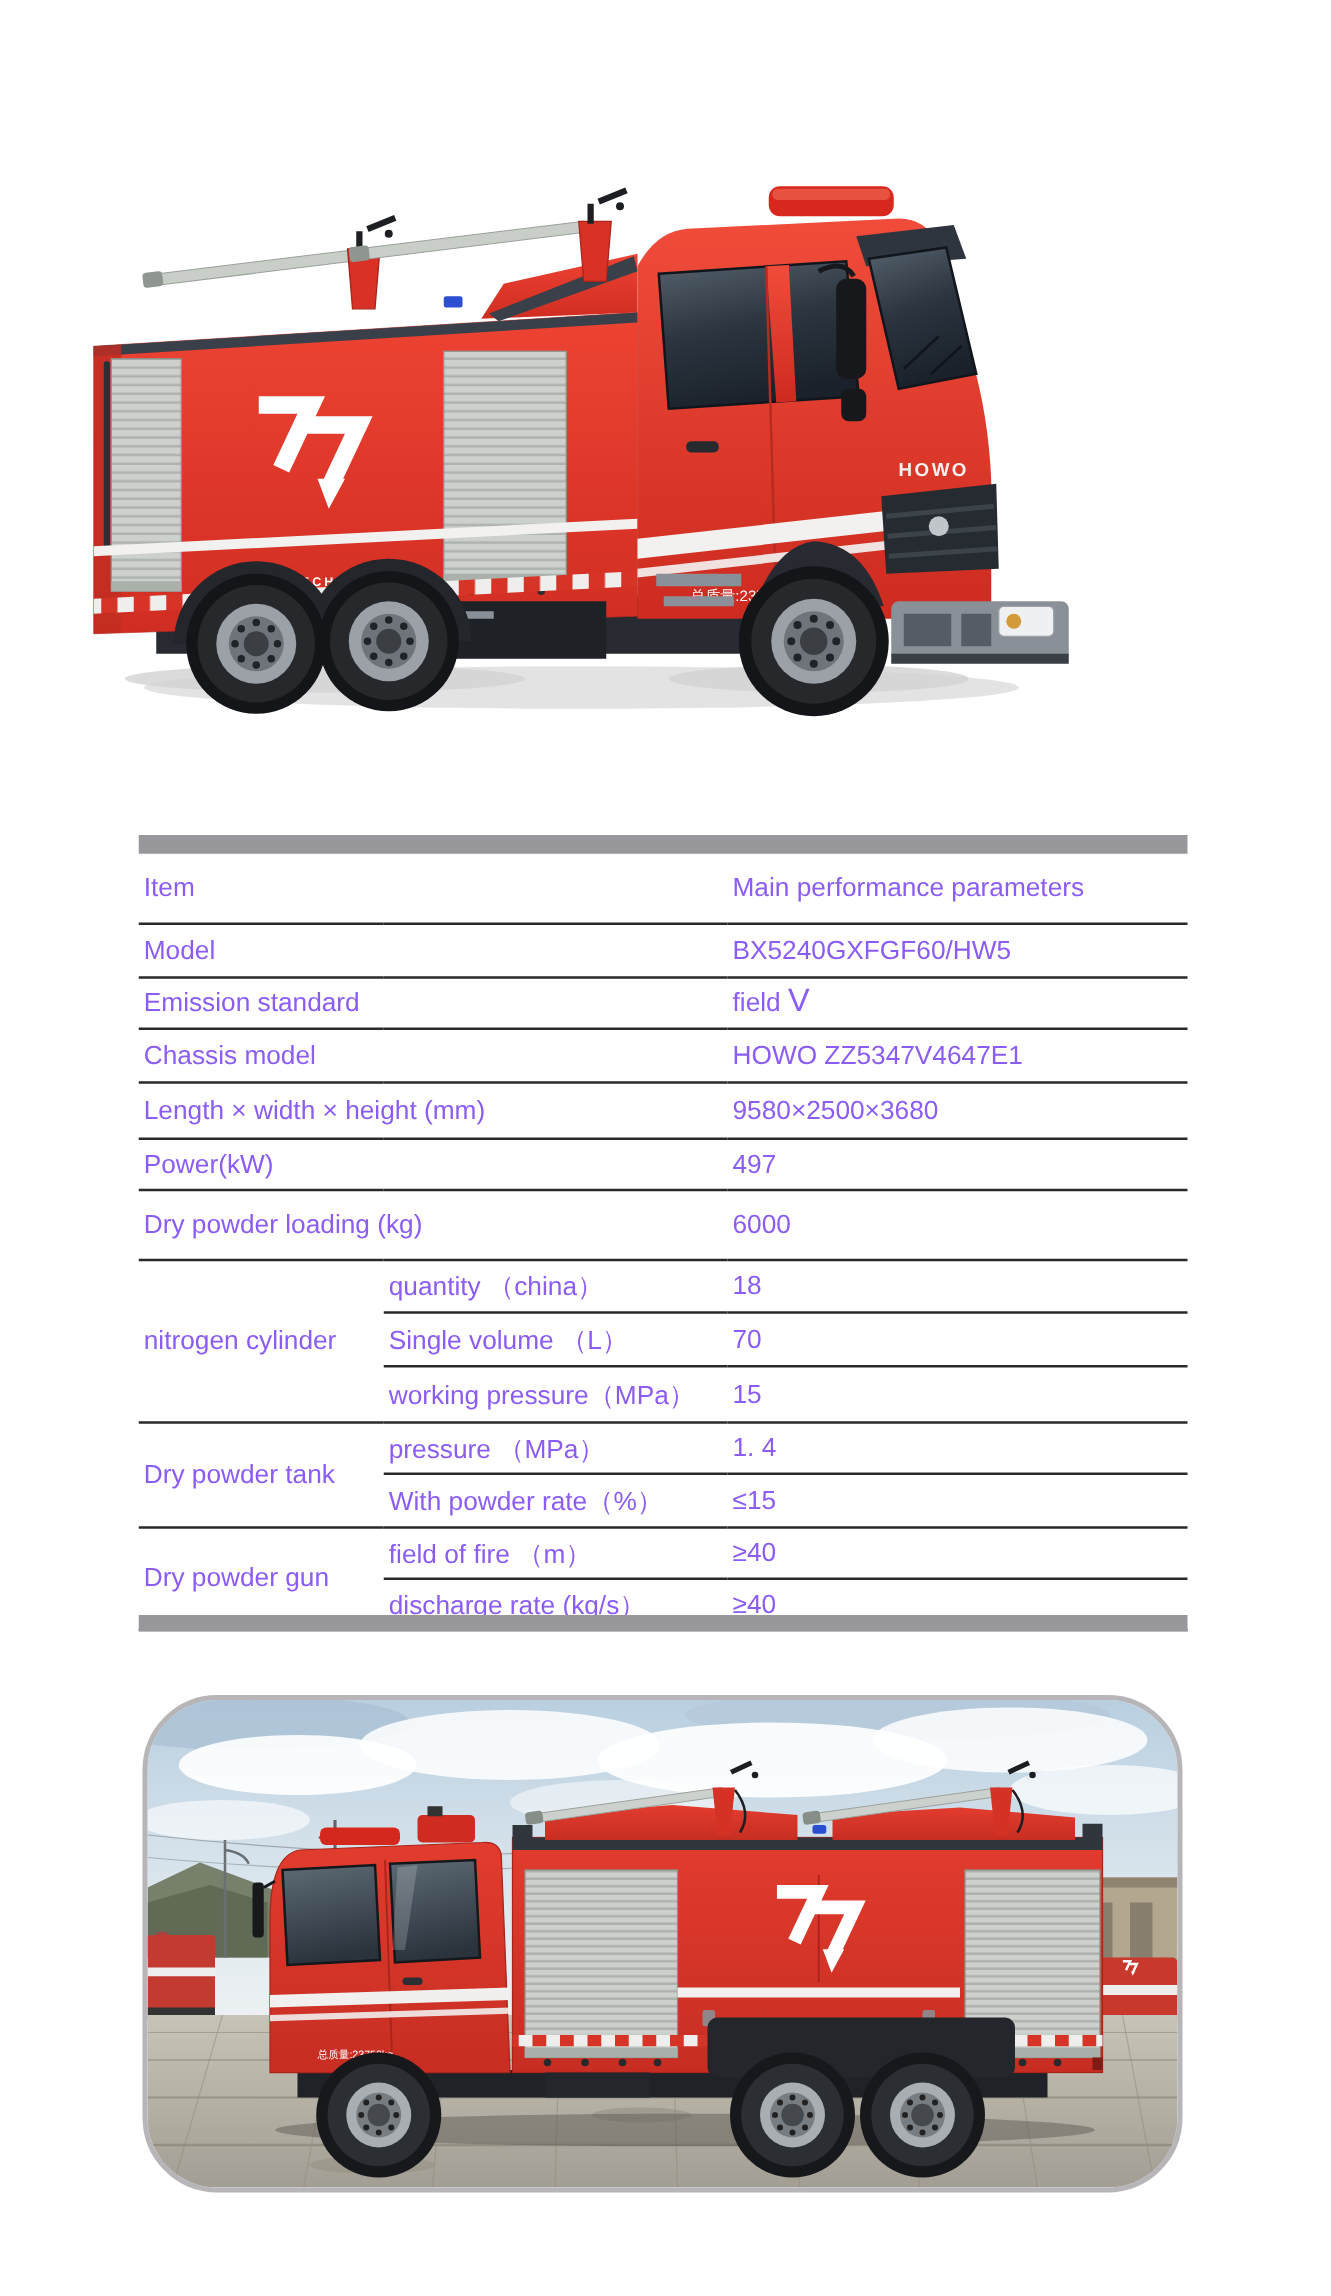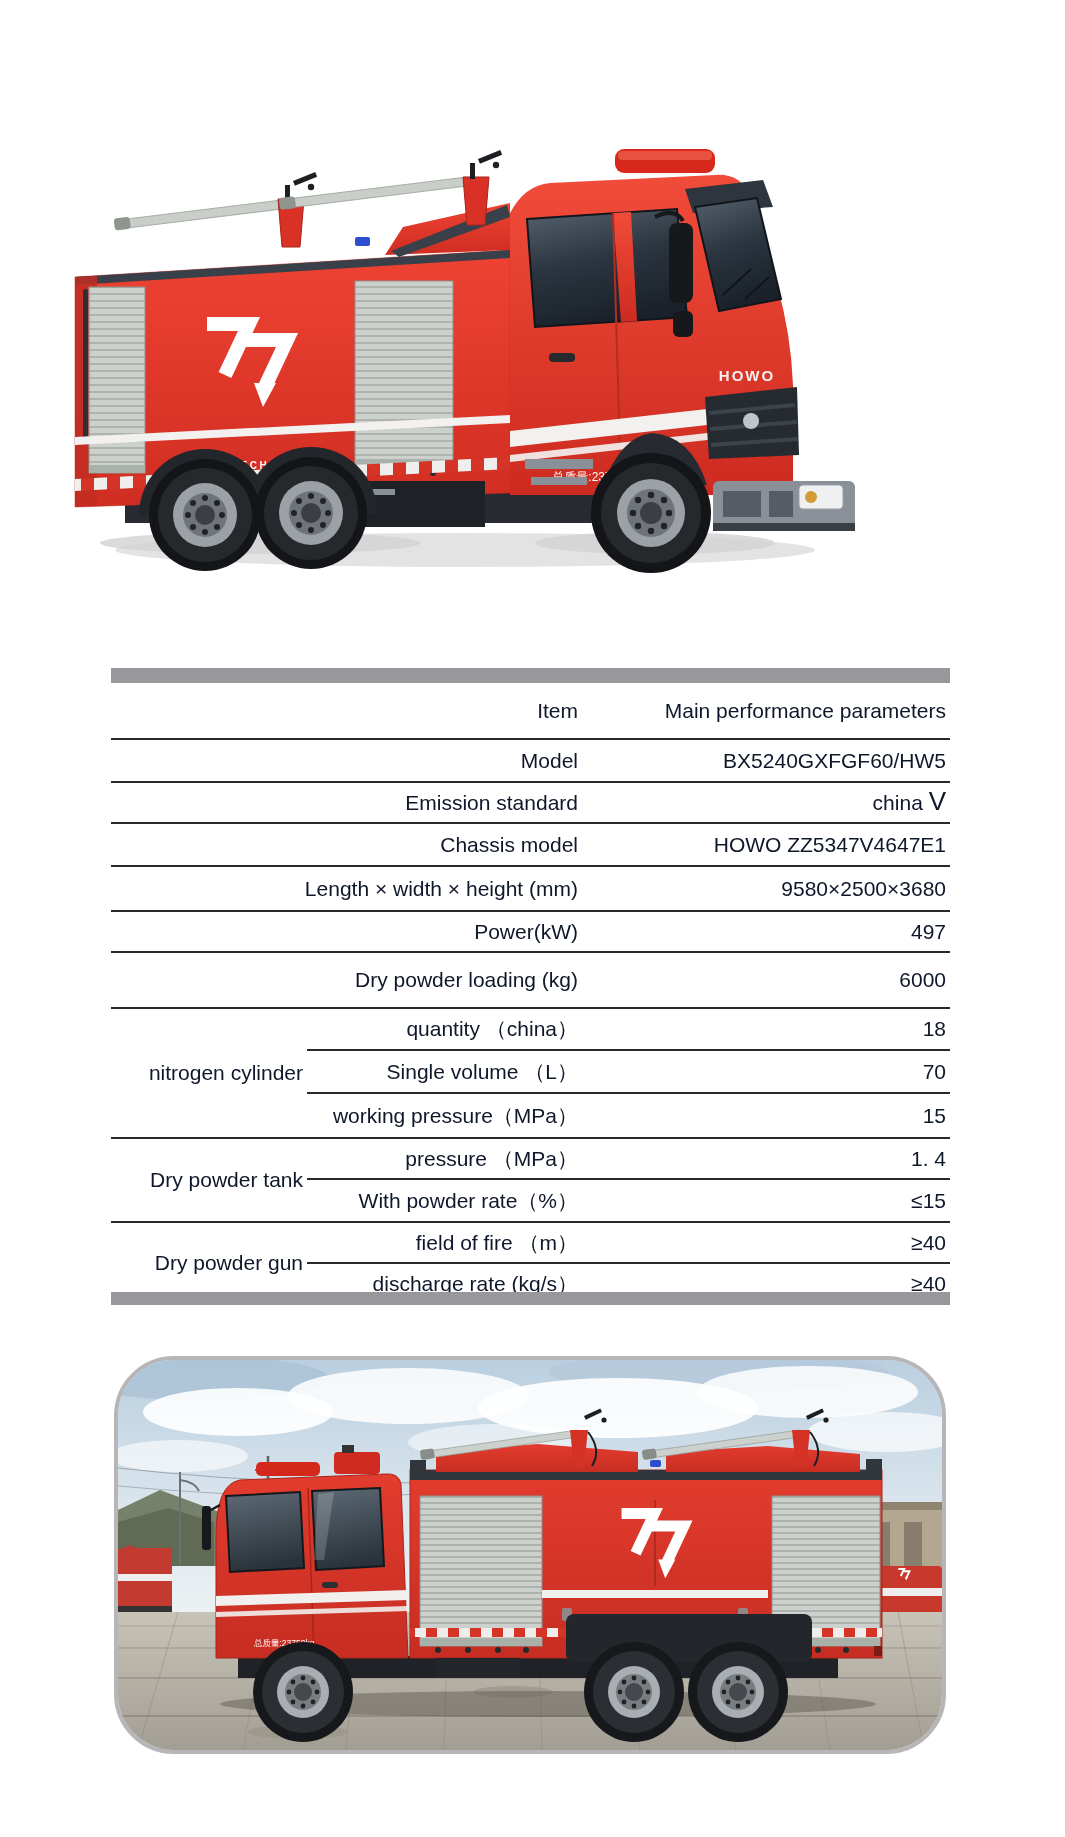--- a/index.html
+++ b/index.html
@@ -11,22 +11,22 @@
   .photo-top{position:absolute;left:55px;top:85px;width:805px;height:500px;}
   .gray-bar{position:absolute;left:111px;width:839px;background:#98989c;}
   .bar-top{top:668px;height:15px;}
   .bar-bottom{top:1292px;height:13px;}
   table.spec{
     position:absolute;left:111px;top:683px;width:839px;
     border-collapse:collapse;table-layout:fixed;
   }
   table.spec td{
     border:0 solid #2c282a;border-bottom-width:2px;
-    text-align:right;vertical-align:middle;padding:0 4px;
-    font-size:21px;color:#0f172a;overflow:hidden;white-space:nowrap;
+    text-align:left;vertical-align:middle;padding:0 4px;
+    font-size:21px;color:#8b5cf6;overflow:hidden;white-space:nowrap;
   }
   td.c-value{border-left-width:2px;font-size:22px;}
   td.c-sub{border-left-width:2px;font-size:21px;}
   td.c-group{font-size:19px;margin-top:12px;}
   td.c-header{font-size:22px;}
   td.c-header-params{font-size:20px;margin-top:27px;}
   .numeral{font-size:26px;line-height:0;}
   .photo-bottom{
     position:absolute;left:114px;top:1356px;width:832px;height:398px;
     border:4px solid #b7b5b8;border-radius:60px;overflow:hidden;
@@ -225,21 +225,21 @@
   <tr style="height:56px">
     <td colspan="2" class="c-header">Item</td>
     <td class="c-value c-header-params">Main performance parameters</td>
   </tr>
   <tr style="height:43px">
     <td colspan="2">Model</td>
     <td class="c-value">BX5240GXFGF60/HW5</td>
   </tr>
   <tr style="height:41px">
     <td colspan="2">Emission standard</td>
-    <td class="c-value"><span>china</span> <span class="numeral">V</span></td>
+    <td class="c-value"><span>field</span> <span class="numeral">V</span></td>
   </tr>
   <tr style="height:43px">
     <td colspan="2">Chassis model</td>
     <td class="c-value">HOWO ZZ5347V4647E1</td>
   </tr>
   <tr style="height:45px">
     <td colspan="2">Length × width × height (mm)</td>
     <td class="c-value">9580×2500×3680</td>
   </tr>
   <tr style="height:41px">

